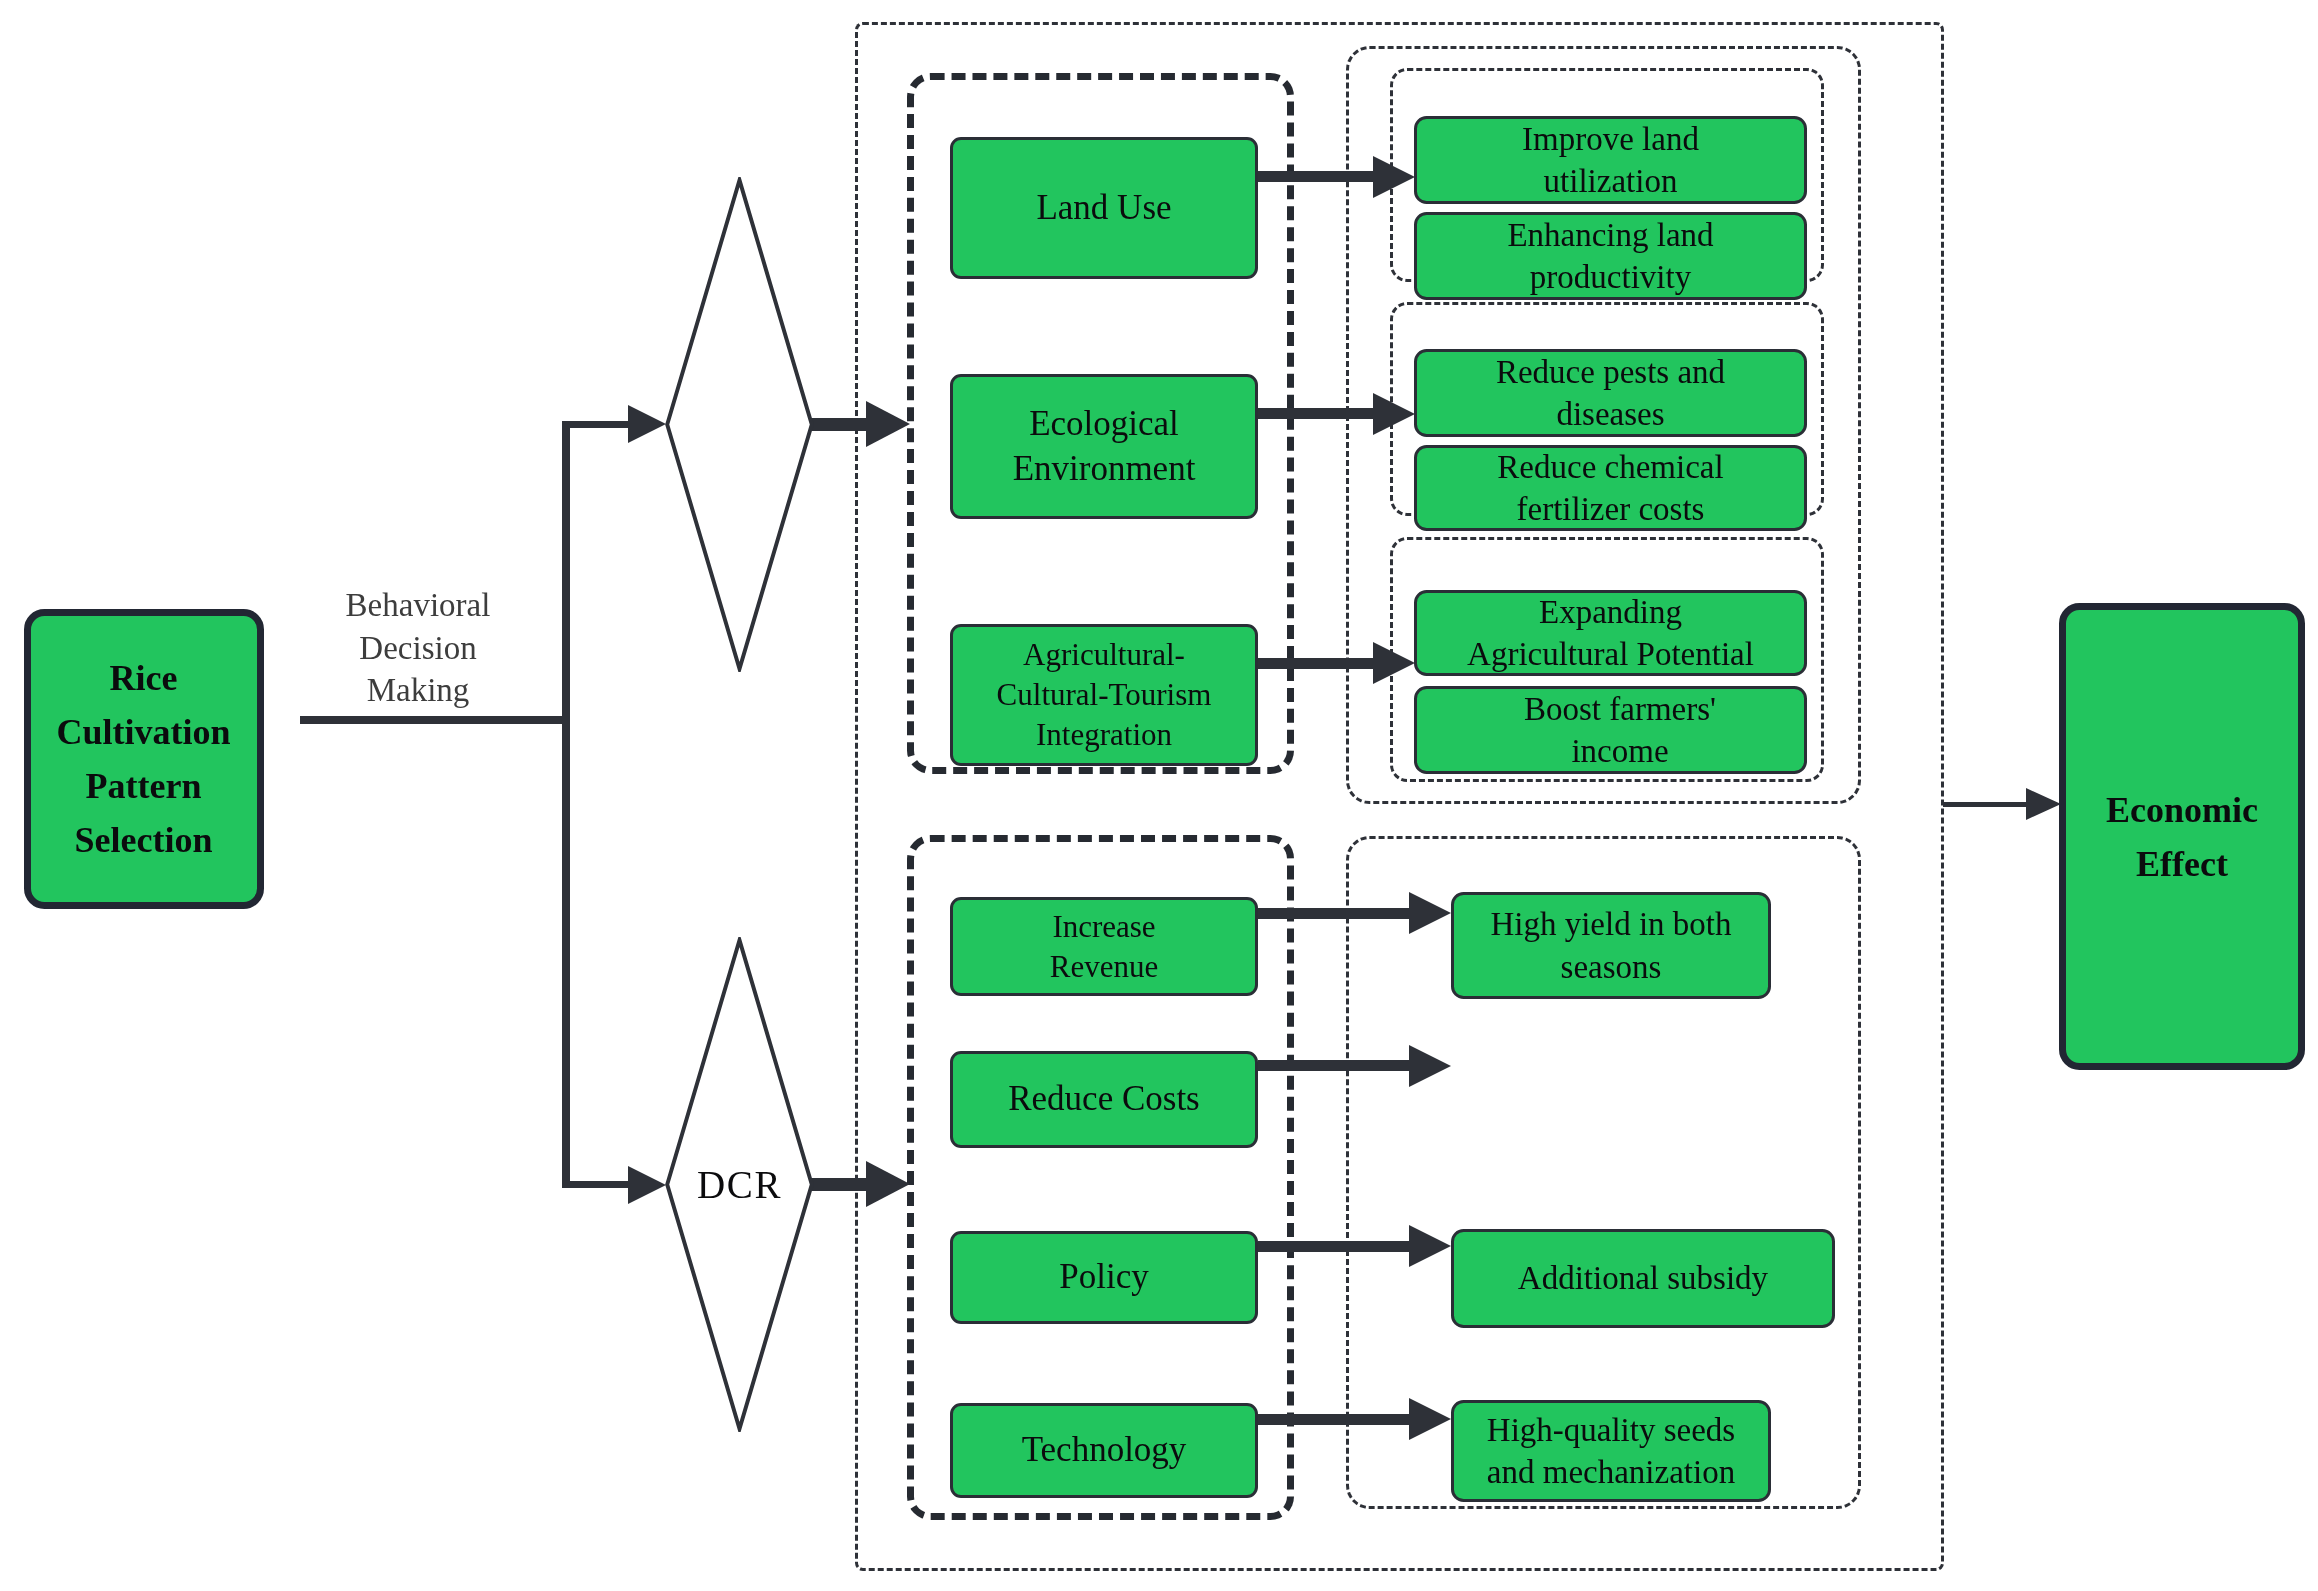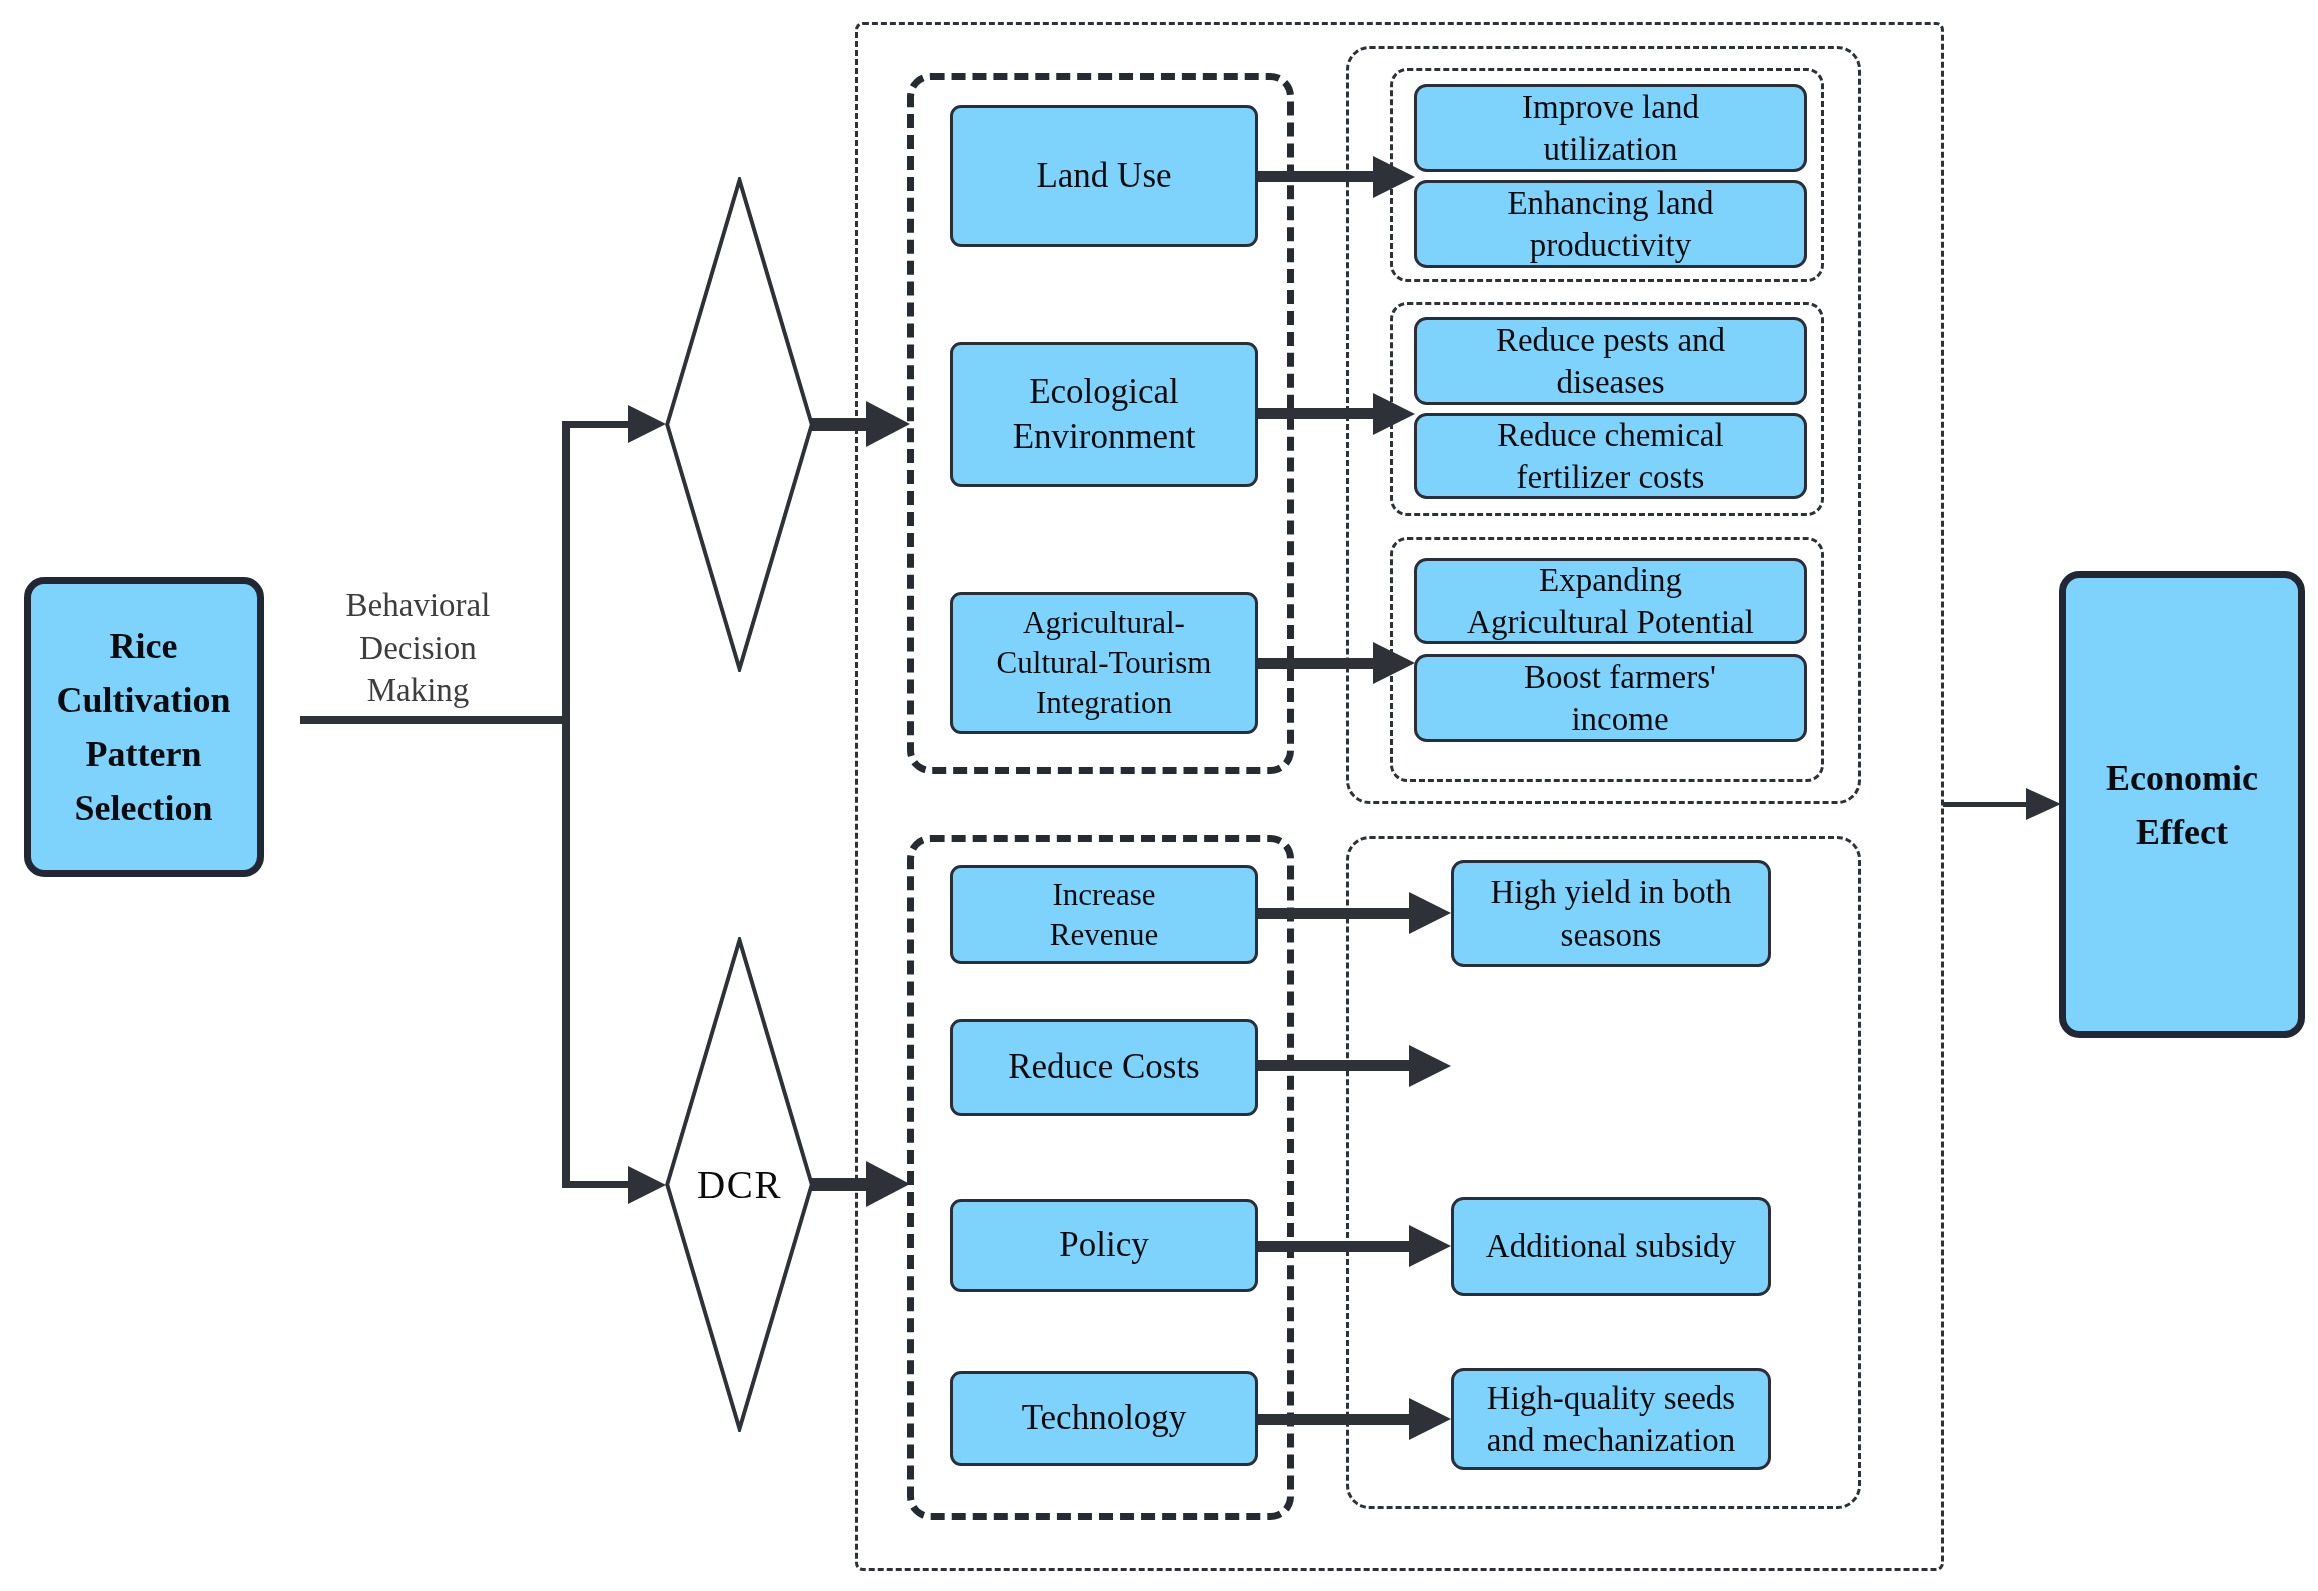--- a/index.html
+++ b/index.html
@@ -9,27 +9,28 @@
     height: 1591px;
     background: #ffffff;
     font-family: "Liberation Serif", serif;
     color: #0b0b0d;
     overflow: hidden;
   }
   
   .box {
     position: absolute;
     box-sizing: border-box;
-    background: #7dd3fc;
+    background: #22c55e;
     display: flex;
     align-items: center;
     justify-content: center;
     text-align: center;
     white-space: pre-line;
     line-height: 1.28;
+    margin-top: 32px;
   }
   .factor-box   { border: 3.9px solid #2a2e36; border-radius: 11px; font-size: 35px; z-index: 6; }
   .outcome-box  { border: 3.1px solid #2a2e36; border-radius: 12.6px; font-size: 33px; z-index: 6; }
   .terminal-box { border: 7px solid #222733; border-radius: 20.4px; font-size: 36px; font-weight: bold; line-height: 1.5; z-index: 6; }
   
   .container { position: absolute; box-sizing: border-box; background: transparent; z-index: 1; }
   .dash-outer { border: 3.9px dashed #2e3138; border-radius: 7.9px; }
   .dash-thick { border: 7px dashed #262a31; border-radius: 23.6px; }
   .dash-mid   { border: 3.1px dashed #2e3138; border-radius: 23.6px; }
   .dash-pair  { border: 3.1px dashed #2e3138; border-radius: 17.3px; }
@@ -161,18 +162,18 @@
 income</div>
 
   <div class="box factor-box" style="left:950px; top:865px; width:308px; height:99px; font-size:31px;">Increase
 Revenue</div>
   <div class="box factor-box" style="left:950px; top:1019px; width:308px; height:97px;">Reduce Costs</div>
   <div class="box factor-box" style="left:950px; top:1199px; width:308px; height:93px;">Policy</div>
   <div class="box factor-box" style="left:950px; top:1371px; width:308px; height:95px;">Technology</div>
 
   <div class="box outcome-box" style="left:1451px; top:860px; width:320px; height:107px;">High yield in both
 seasons</div>
-  <div class="box outcome-box" style="left:1451px; top:1197px; width:320px; height:99px;">Additional subsidy</div>
+  <div class="box outcome-box" style="left:1451px; top:1197px; width:384px; height:99px;">Additional subsidy</div>
   <div class="box outcome-box" style="left:1451px; top:1368px; width:320px; height:102px;">High-quality seeds
 and mechanization</div>
 
 </div>
 
 
 </body></html>

